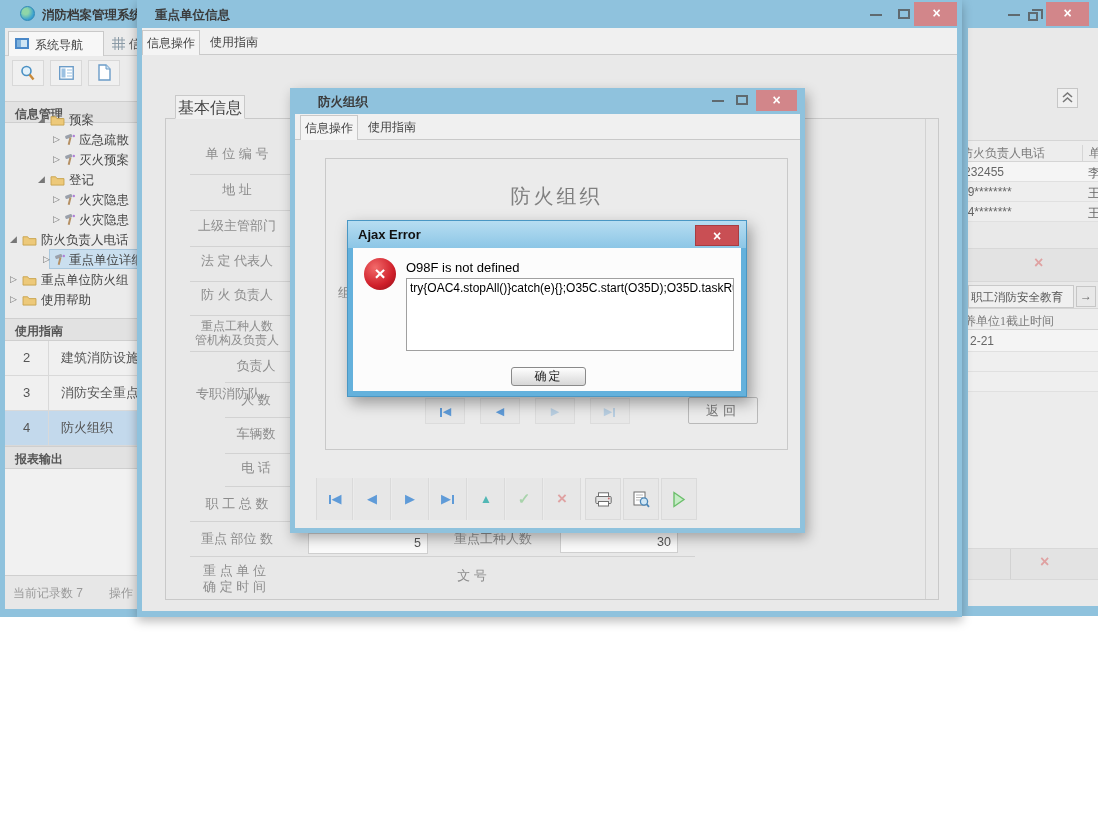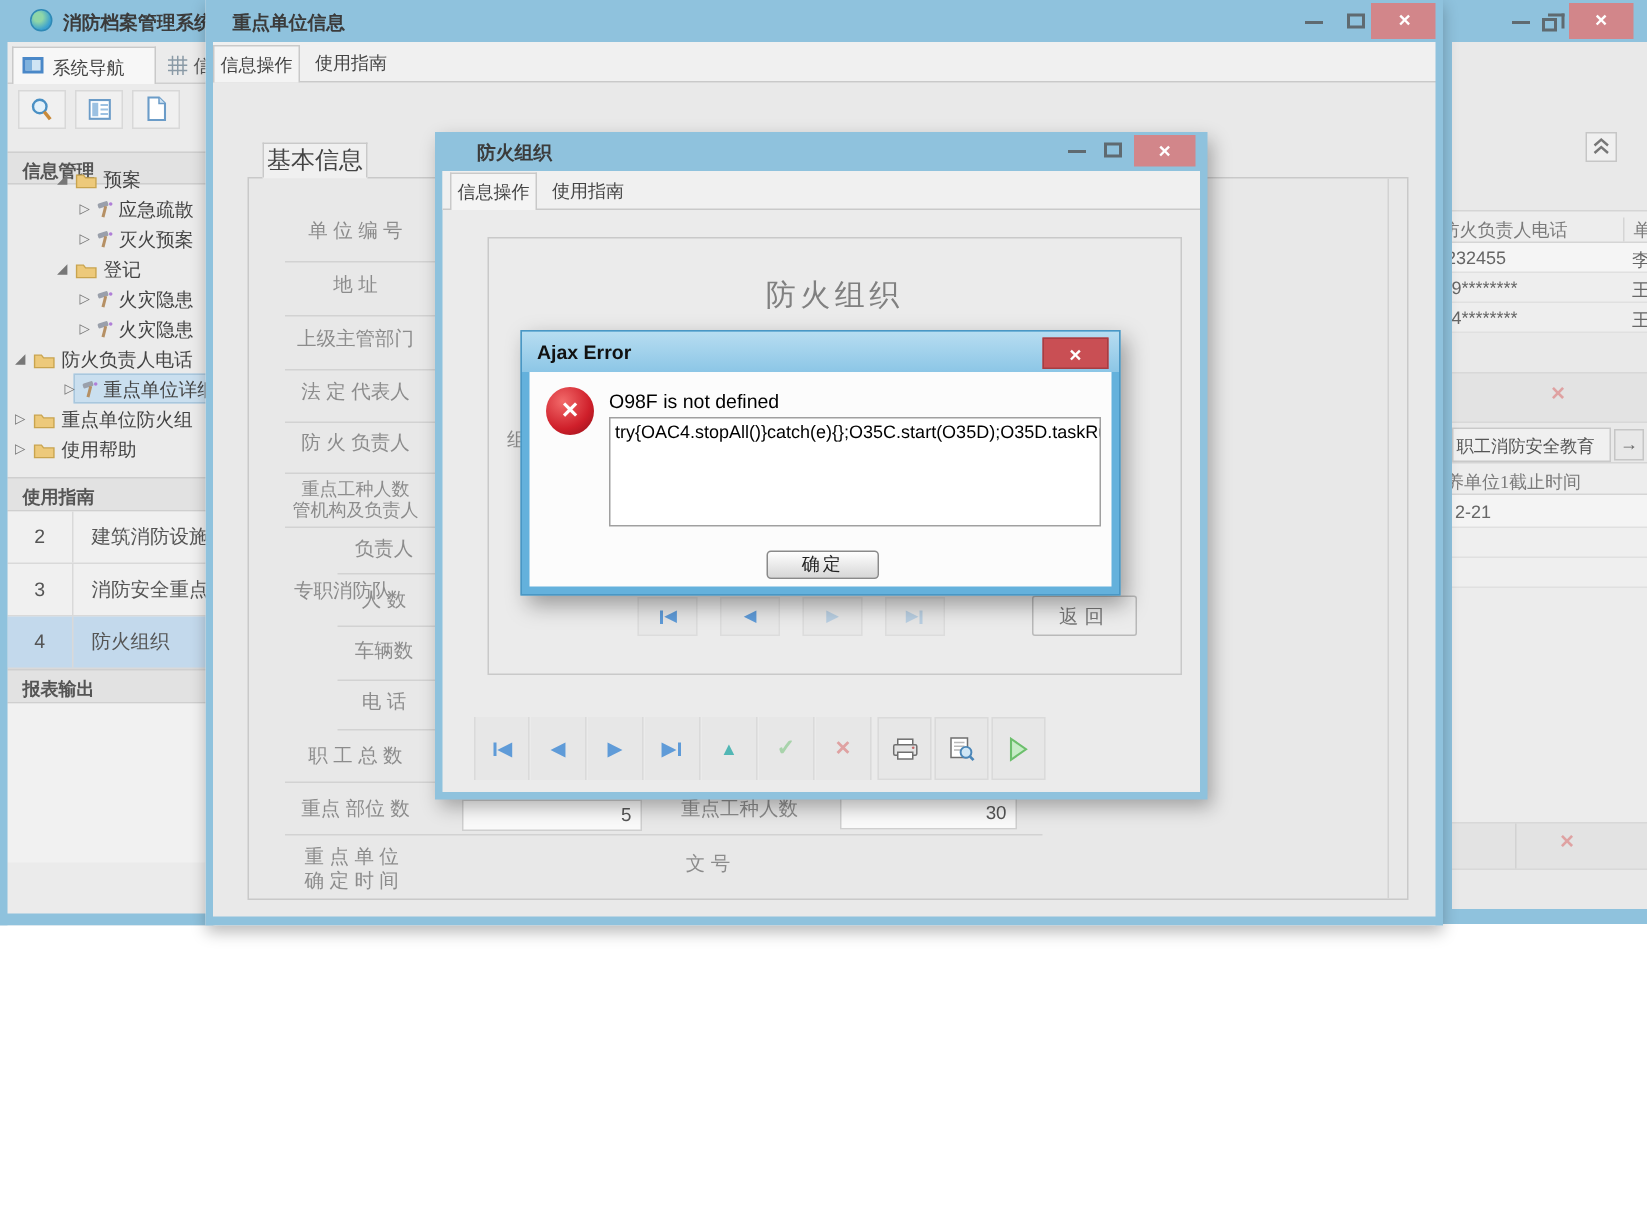--- a/index.html
+++ b/index.html
@@ -236,20 +236,24 @@
       <span class="lbl">消防安全重点</span>
     </div>
     <div class="irow" style="top:411px; background:#c3d9ec;">
       <span class="num">4</span>
       <span class="lbl">防火组织</span>
     </div>
 
     <div class="sech" style="left:5px; top:446px; width:138px; height:23px;">报表输出</div>
     <div class="abs" style="left:5px; top:469px; width:138px; height:106px; background:#f1f1f1;"></div>
 
+    <div class="abs" style="left:5px; top:575px; width:138px; height:34px; background:#e7e7e7; border-top:1px solid #cfcfcf; font-size:12px; color:#9a9a9a;">
+      <span class="abs" style="left:8px; top:9px; white-space:nowrap;">当前记录数 7</span>
+      <span class="abs" style="left:104px; top:9px; white-space:nowrap;">操作</span>
+    </div>
 
     <div class="edge" style="left:0; top:0; width:5px; height:617px;"></div>
     <div class="edge" style="left:0; top:609px; width:143px; height:8px;"></div>
   </div>
 
   <div class="win" style="left:137px; top:0; width:825px; height:617px; background:#e9e9e9; z-index:3; box-shadow:0 4px 10px rgba(0,0,0,0.28);">
     <div class="titlebar"></div>
     <span class="wtitle" style="left:18px; top:7px;">重点单位信息</span>
     <div class="btn-min" style="left:733px; top:14px;"></div>
     <div class="btn-max" style="left:761px; top:9px;"></div>

